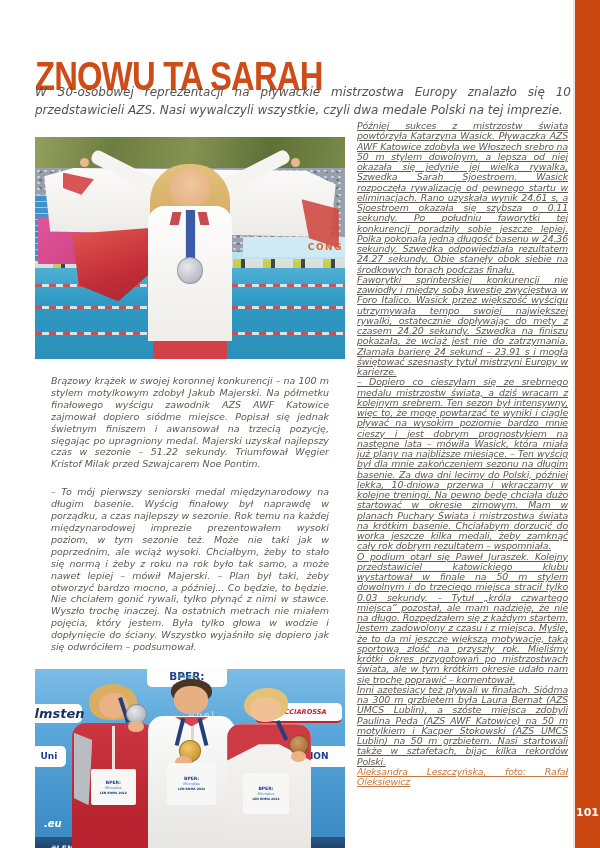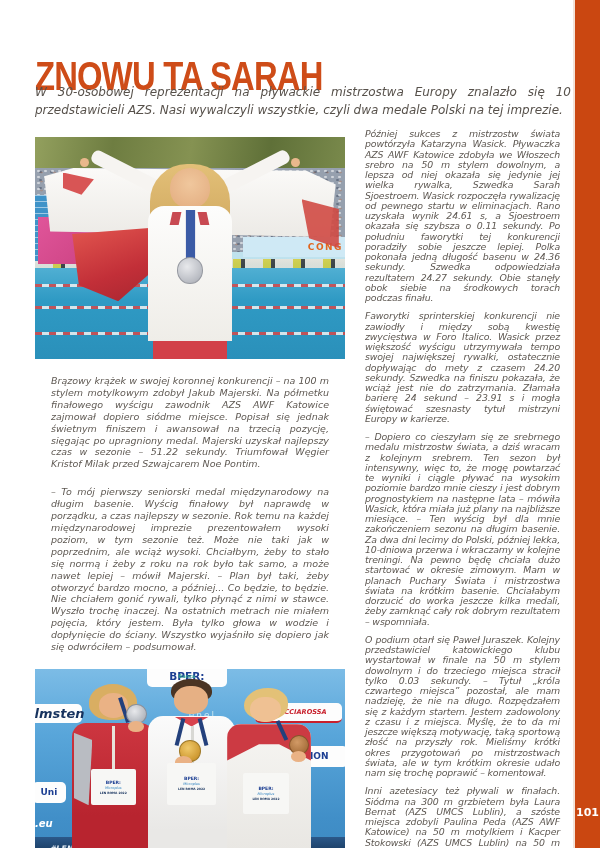--- a/index.html
+++ b/index.html
@@ -16,21 +16,21 @@
   .title{position:absolute;left:35px;top:27px;font-family:"Liberation Sans",sans-serif;
     font-weight:800;font-size:41px;line-height:44px;color:#ce4c18;letter-spacing:-1px;
     transform:scaleX(.8);transform-origin:left top;white-space:nowrap;}
   .lead{position:absolute;left:35px;top:84px;width:536px;font-size:12px;font-style:italic;
     color:#57514b;line-height:17.5px;text-align:justify;margin:0;}
 
   
   .col-left{position:absolute;left:35px;top:122px;width:310px;}
   .col-right{position:absolute;left:357px;top:121px;width:211px;font-size:9.4px;font-style:italic;
     line-height:10.25px;color:#5e5852;text-align:justify;letter-spacing:-0.15px;}
-  .col-right p{margin:8px;}
+  .col-right p{margin:0;text-decoration:underline;}
   .left-text{margin-top:7px;font-size:9.5px;font-style:italic;line-height:11.9px;color:#5e5852;
     text-align:justify;}
   .left-text p{margin:16px;}
   .credit{color:#c5763c;margin-top:1px;}
 
   
   .photo1{position:relative;width:310px;height:222px;margin-top:15px;overflow:hidden;background:#2f9ac4;}
   .photo1 *{position:absolute;}
   .p1-trees{left:0;right:0;top:0;height:16%;
     background:linear-gradient(100deg,#93a05e 0%,#6e7d41 25%,#859252 50%,#5f7038 75%,#7a8a4c 100%);}
@@ -90,26 +90,26 @@
   .p2-box{background:#fdfdfd;border-radius:5px;display:flex;align-items:center;justify-content:center;
     color:#1c3e92;font-style:normal;font-weight:bold;}
   .p2-unipolsai{left:1.5%;top:-2%;width:30%;height:10.5%;font-size:10px;flex-direction:column;line-height:10px;}
   .p2-unipolsai .sub{font-size:3px;color:#c8202c;letter-spacing:1px;font-weight:normal;}
   .p2-bper{left:36%;top:-2%;width:26%;height:10.5%;flex-direction:column;font-size:10.5px;line-height:10px;}
   .p2-bper .sub{font-size:5px;color:#2c9d8f;font-weight:bold;}
   .p2-euro{left:66.5%;top:-2%;width:32%;height:10.5%;font-size:8px;}
   .p2-malmsten{left:-2%;top:16.5%;width:17%;height:9%;font-size:13px;color:#16325e;font-style:italic;}
   .p2-frecc{left:71%;top:16%;width:28%;height:9.5%;font-size:6.6px;color:#c8202c;font-style:italic;
     border-bottom:2px solid #c8202c;}
-  .p2-uni{left:-1%;top:36%;width:11%;height:10%;font-size:9px;margin-top:36px;}
+  .p2-uni{left:-1%;top:36%;width:11%;height:10%;font-size:9px;}
   .p2-vision{left:77%;top:36%;width:24%;height:10%;font-size:9px;}
   .p2-enel{left:44%;top:17%;width:20%;height:9%;color:rgba(235,250,245,.75);font-size:9px;
     letter-spacing:2px;font-style:normal;display:flex;align-items:center;justify-content:center;}
   .p2-walltext{color:#fff;font-weight:bold;font-style:italic;font-size:10px;}
-  .p2-eu1{left:0;top:70%;} .p2-eu2{left:31%;top:70.5%;}
+  .p2-eu1{left:9px;top:70%;} .p2-eu2{left:31%;top:70.5%;}
   .p2-reddot{left:54%;top:72%;width:9px;height:9px;border:2.5px solid #d5312e;border-radius:50%;}
   .p2-dark{left:0;right:0;top:79%;height:16%;
     background:linear-gradient(180deg,#2b5889,#1c3f66 40%,#16334f);}
   .p2-hash{left:5%;top:82%;color:#e8f0f8;font-weight:bold;font-style:italic;font-size:7.5px;letter-spacing:.5px;}
   .p2-floor{left:0;right:0;bottom:0;height:4%;background:linear-gradient(180deg,#9aa0a6,#cfd2d4);}
 
   .skin{background:#eab285;border-radius:50%;}
   .bib{background:#f7f7f5;border-radius:2px;display:flex;flex-direction:column;align-items:center;
     justify-content:center;gap:1px;font-style:normal;}
   .bib span{position:static;display:block;text-align:center;}
@@ -277,15 +277,16 @@
       <div class="p2-floor"></div>
     </div>
   </div>
 
   <div class="col-right">
     <p>Później sukces z mistrzostw świata powtórzyła Katarzyna Wasick. Pływaczka AZS AWF Katowice zdobyła we Włoszech srebro na 50 m stylem dowolnym, a lepsza od niej okazała się jedynie jej wielka rywalka, Szwedka Sarah Sjoestroem. Wasick rozpoczęła rywalizację od pewnego startu w eliminacjach. Rano uzyskała wynik 24.61 s, a Sjoestroem okazała się szybsza o 0.11 sekundy. Po południu faworytki tej konkurencji poradziły sobie jeszcze lepiej. Polka pokonała jedną długość basenu w 24.36 sekundy. Szwedka odpowiedziała rezultatem 24.27 sekundy. Obie stanęły obok siebie na środkowych torach podczas finału.</p>
     <p>Faworytki sprinterskiej konkurencji nie zawiodły i między sobą kwestię zwycięstwa w Foro Italico. Wasick przez większość wyścigu utrzymywała tempo swojej największej rywalki, ostatecznie dopływając do mety z czasem 24.20 sekundy. Szwedka na finiszu pokazała, że wciąż jest nie do zatrzymania. Złamała barierę 24 sekund – 23.91 s i mogła świętować szesnasty tytuł mistrzyni Europy w karierze.</p>
     <p>– Dopiero co cieszyłam się ze srebrnego medalu mistrzostw świata, a dziś wracam z kolejnym srebrem. Ten sezon był intensywny, więc to, że mogę powtarzać te wyniki i ciągle pływać na wysokim poziomie bardzo mnie cieszy i jest dobrym prognostykiem na następne lata – mówiła Wasick, która miała już plany na najbliższe miesiące. – Ten wyścig był dla mnie zakończeniem sezonu na długim basenie. Za dwa dni lecimy do Polski, później lekka, 10-dniowa przerwa i wkraczamy w kolejne treningi. Na pewno będę chciała dużo startować w okresie zimowym. Mam w planach Puchary Świata i mistrzostwa świata na krótkim basenie. Chciałabym dorzucić do worka jeszcze kilka medali, żeby zamknąć cały rok dobrym rezultatem – wspomniała.</p>
     <p>O podium otarł się Paweł Juraszek. Kolejny przedstawiciel katowickiego klubu wystartował w finale na 50 m stylem dowolnym i do trzeciego miejsca stracił tylko 0.03 sekundy. – Tytuł „króla czwartego miejsca” pozostał, ale mam nadzieję, że nie na długo. Rozpędzałem się z każdym startem. Jestem zadowolony z czasu i z miejsca. Myślę, że to da mi jeszcze większą motywację, taką sportową złość na przyszły rok. Mieliśmy krótki okres przygotowań po mistrzostwach świata, ale w tym krótkim okresie udało nam się trochę poprawić – komentował.</p>
     <p>Inni azetesiacy też pływali w finałach. Siódma na 300 m grzbietem była Laura Bernat (AZS UMCS Lublin), a szóste miejsca zdobyli Paulina Peda (AZS AWF Katowice) na 50 m motylkiem i Kacper Stokowski (AZS UMCS Lublin) na 50 m grzbietem. Nasi startowali także w sztafetach, bijąc kilka rekordów Polski.</p>
+    <p class="credit">Aleksandra Leszczyńska, foto: Rafał Oleksiewicz</p>
   </div>
 
 </div>
 
 </body></html>

